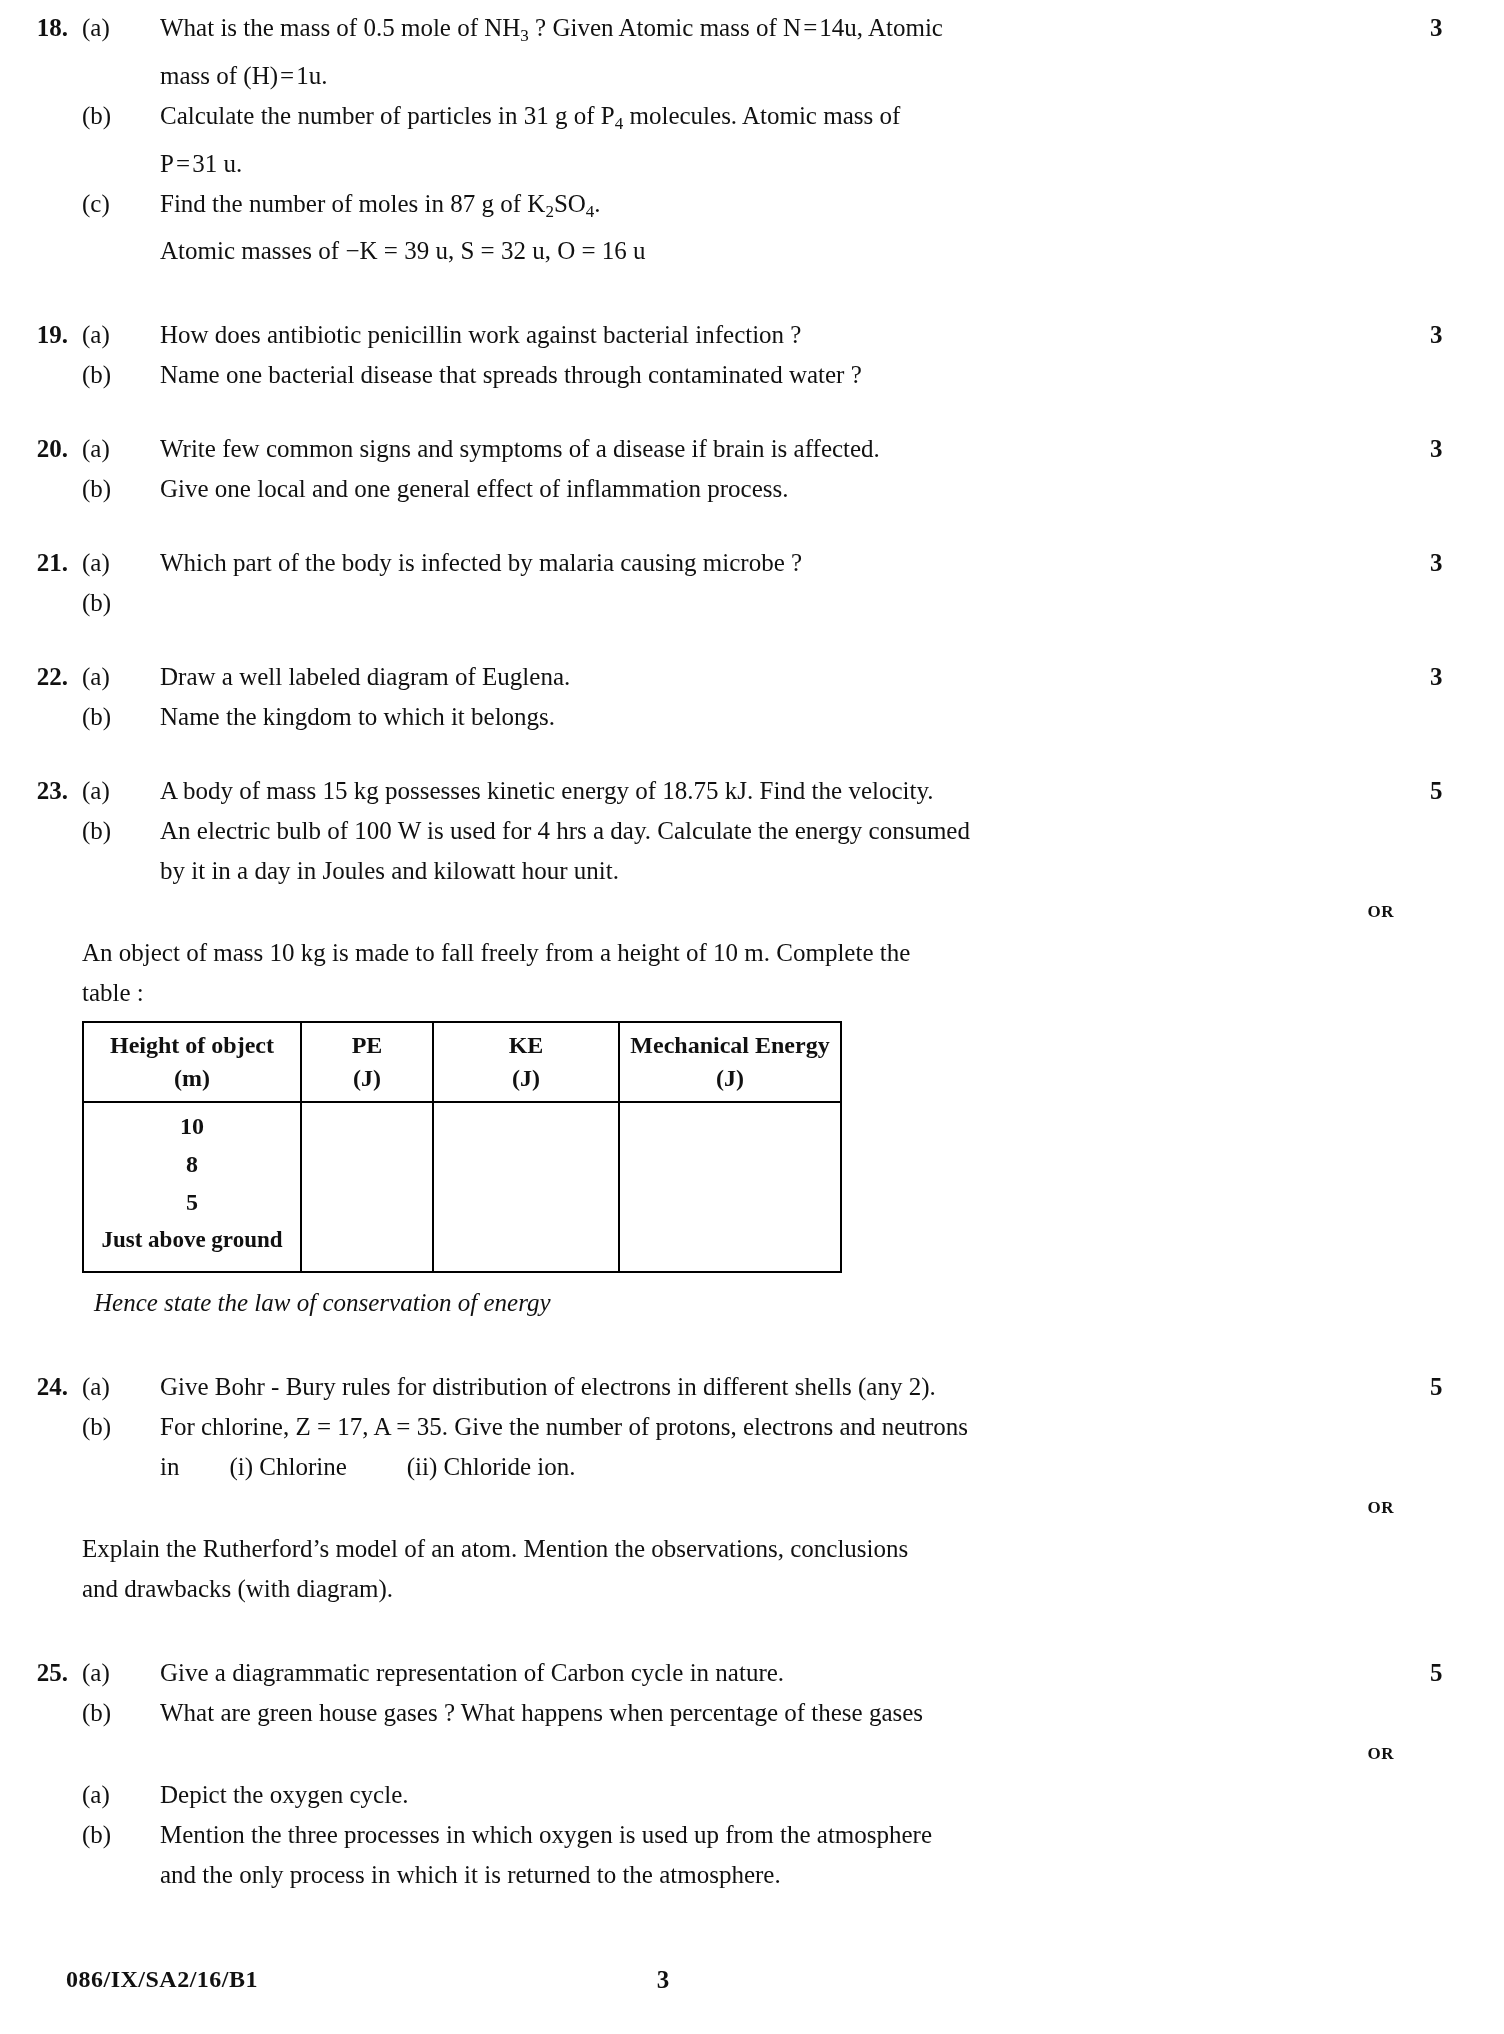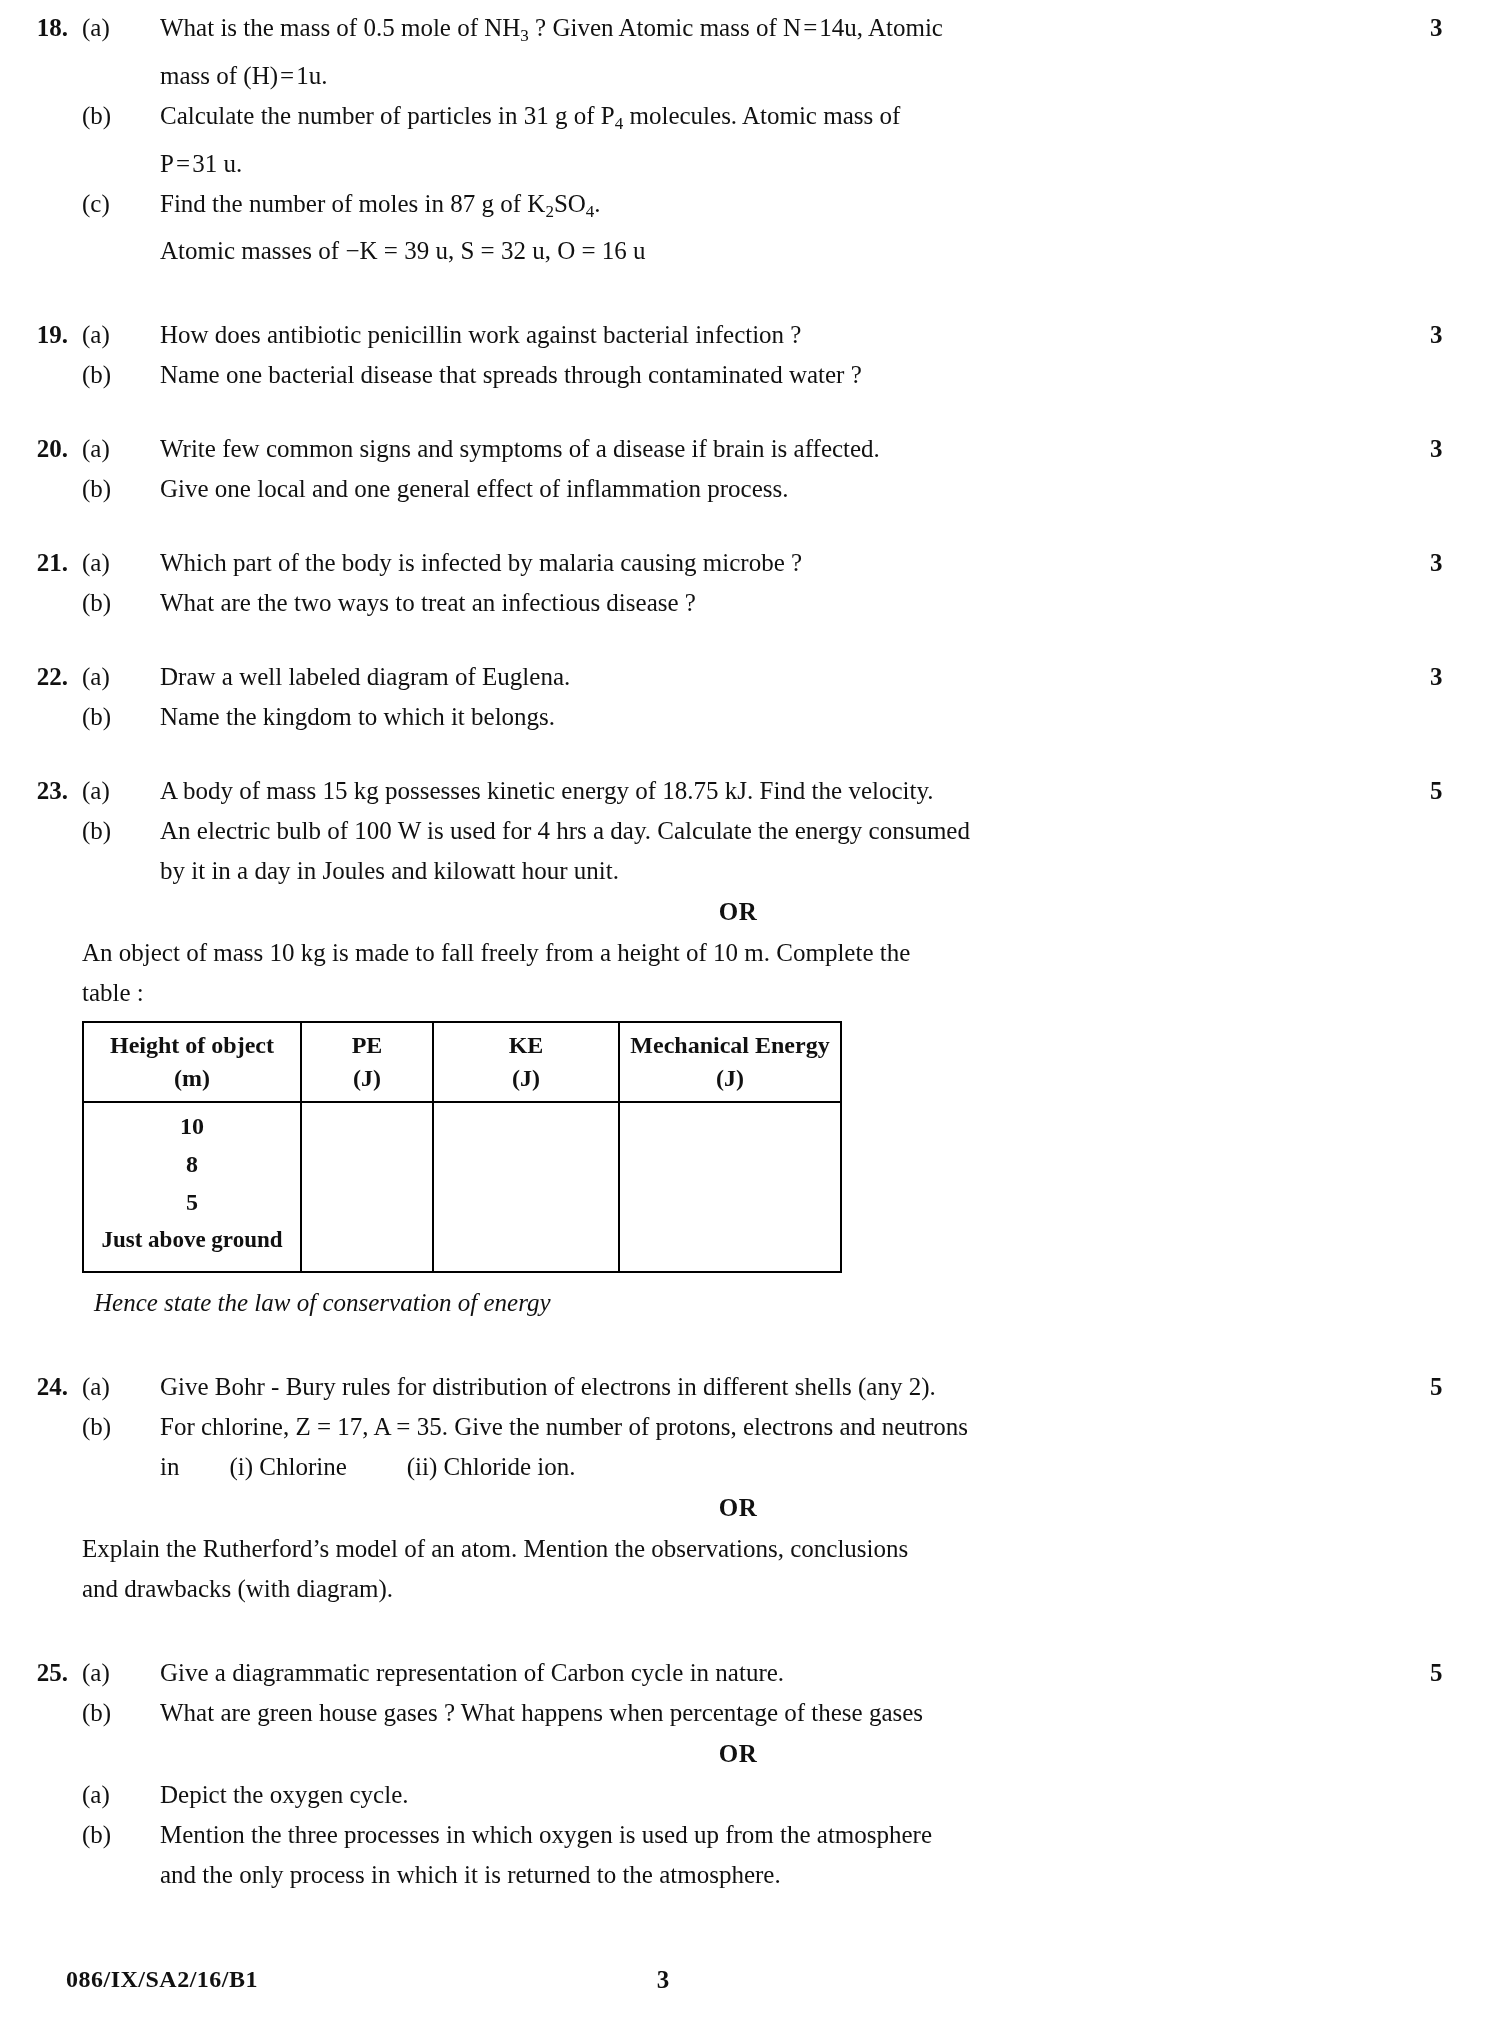--- a/index.html
+++ b/index.html
@@ -67,23 +67,23 @@
     line-height: 40px;
   }
   .indent-block {
     grid-column: 2 / 4;
     font-size: 25px;
     line-height: 40px;
     text-align: justify;
   }
   .or-line {
     grid-column: 2 / 4;
-    text-align: center;
-    font-weight: bold;
-    font-size: 25px;
+    text-align: right;
+    font-weight: bold;
+    font-size: 17px;
     line-height: 42px;
     letter-spacing: 0.5px;
   }
   sub { font-size: 0.68em; vertical-align: -0.28em; }
   .gap-md { height: 34px; }
   .gap-lg { height: 44px; }
 
   
   .table-wrap {
     grid-column: 2 / 4;
@@ -222,21 +222,20 @@
 
   <div class="q-block">
     <div class="q-num">21.</div>
     <div class="q-part">(a)</div>
     <div class="q-text">Which part of the body is infected by malaria causing microbe ?</div>
     <div class="q-marks">3</div>
   </div>
   <div class="sub-row">
     <div></div>
     <div class="q-part">(b)</div>
-    <div class="q-text">What are the two ways to treat an infectious disease ?</div>
     <div></div>
   </div>
 
   <div class="gap-md"></div>
 
   <div class="q-block">
     <div class="q-num">22.</div>
     <div class="q-part">(a)</div>
     <div class="q-text">Draw a well labeled diagram of Euglena.</div>
     <div class="q-marks">3</div>

